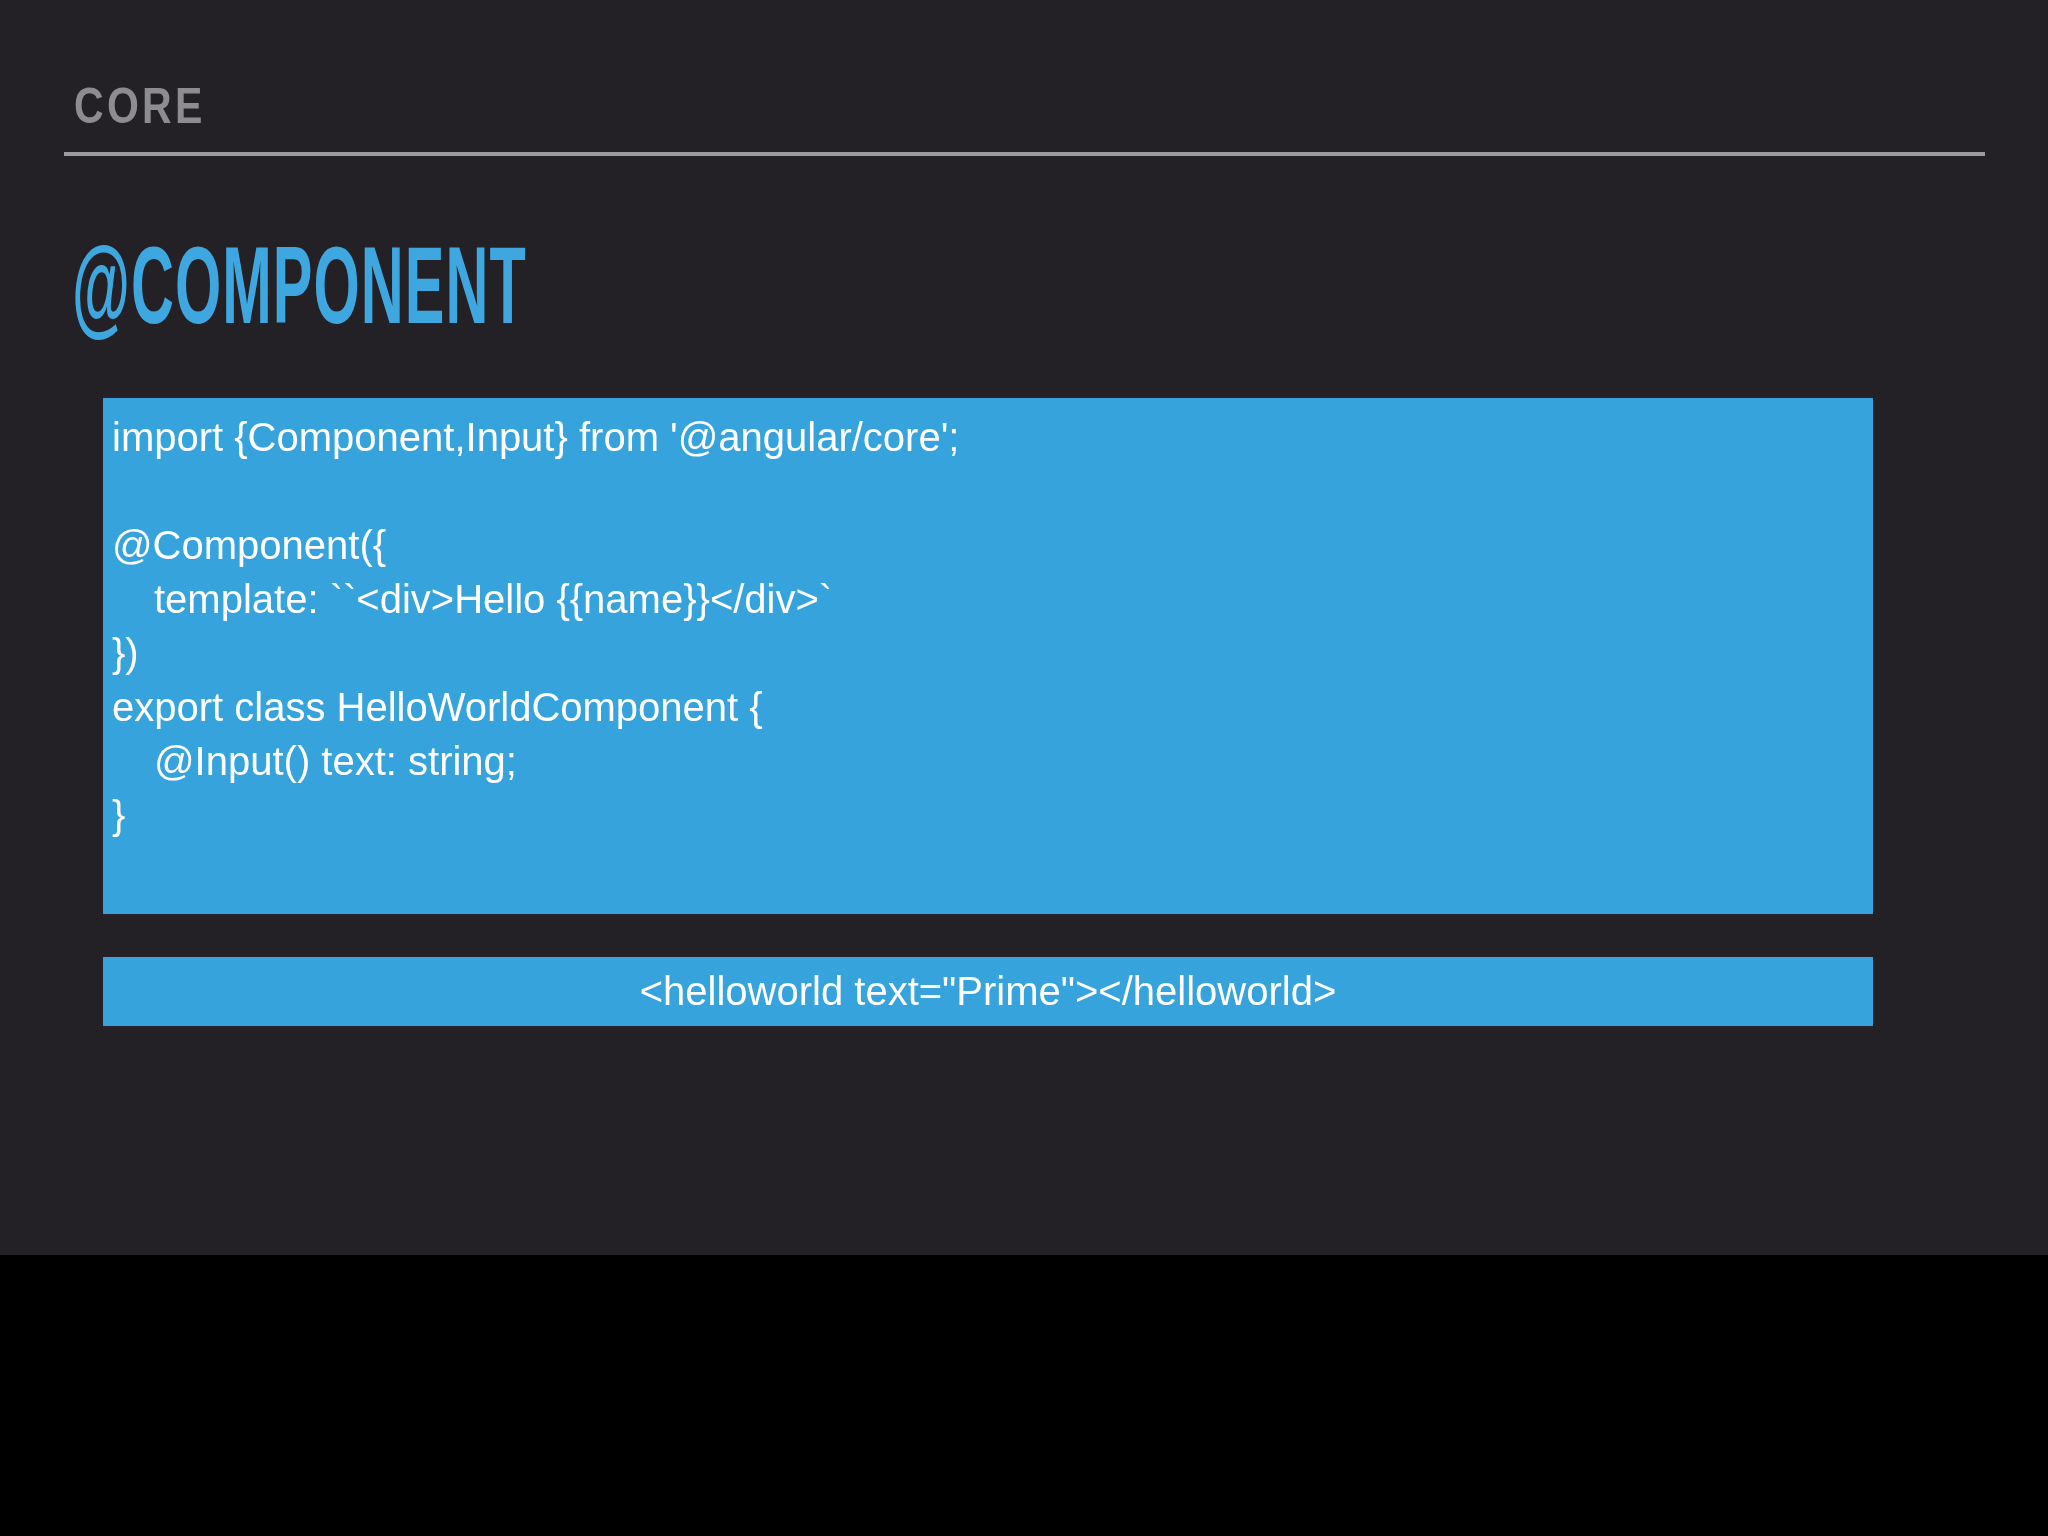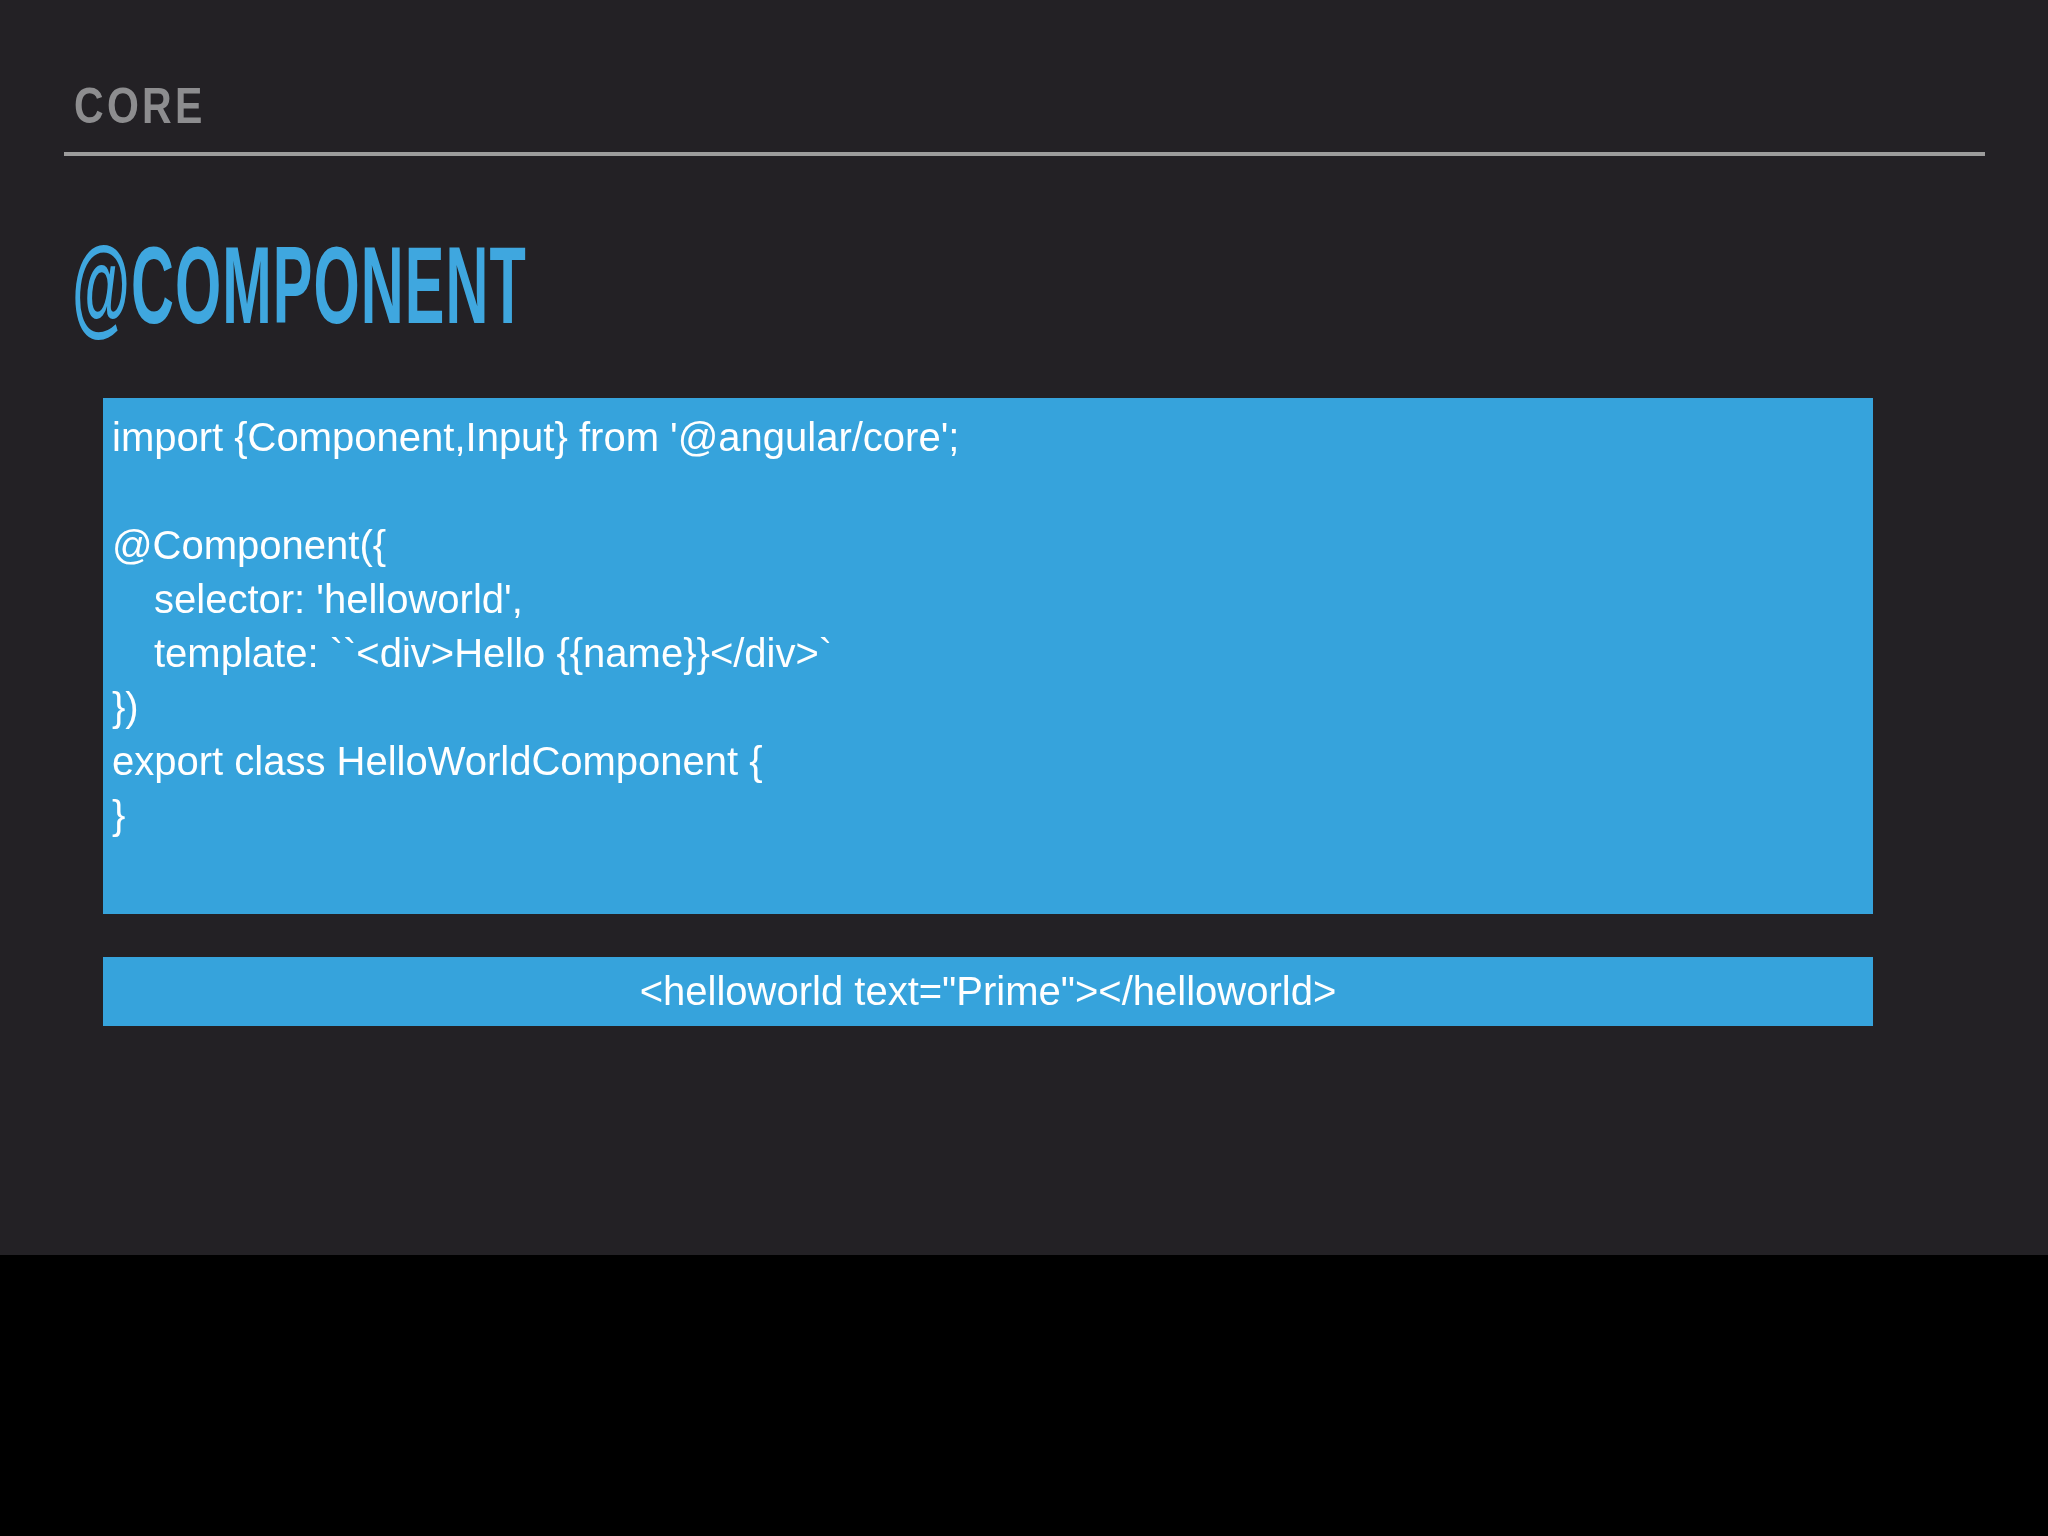--- a/index.html
+++ b/index.html
@@ -104,24 +104,24 @@
   <div class="kicker">CORE</div>
 
   <div class="divider"></div>
 
   <div class="title">@COMPONENT</div>
 
   <div class="code-block">
     <div class="code-line">import {Component,Input} from '@angular/core';</div>
     <div class="code-line"></div>
     <div class="code-line">@Component({</div>
-    <div class="code-line indent">selector: 'helloworld',</div>
     <div class="code-line indent">template: ``&lt;div&gt;Hello {{name}}&lt;/div&gt;`</div>
     <div class="code-line">})</div>
     <div class="code-line">export class HelloWorldComponent {</div>
+    <div class="code-line indent">@Input() text: string;</div>
     <div class="code-line">}</div>
   </div>
 
   <div class="usage-bar">
     <div class="usage-text">&lt;helloworld text="Prime"&gt;&lt;/helloworld&gt;</div>
   </div>
 
 </div>
 
 </body></html>

